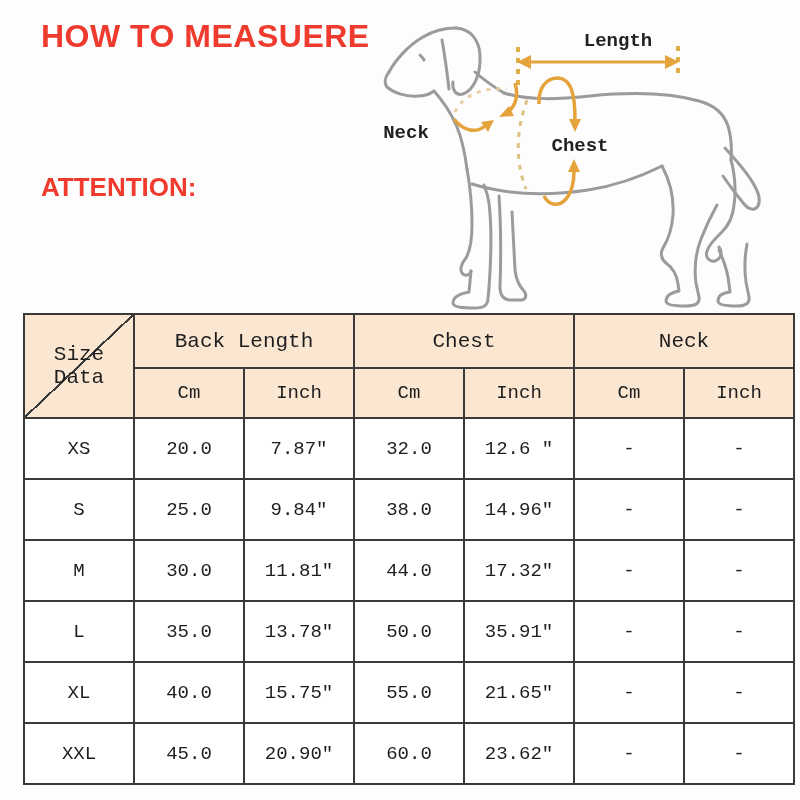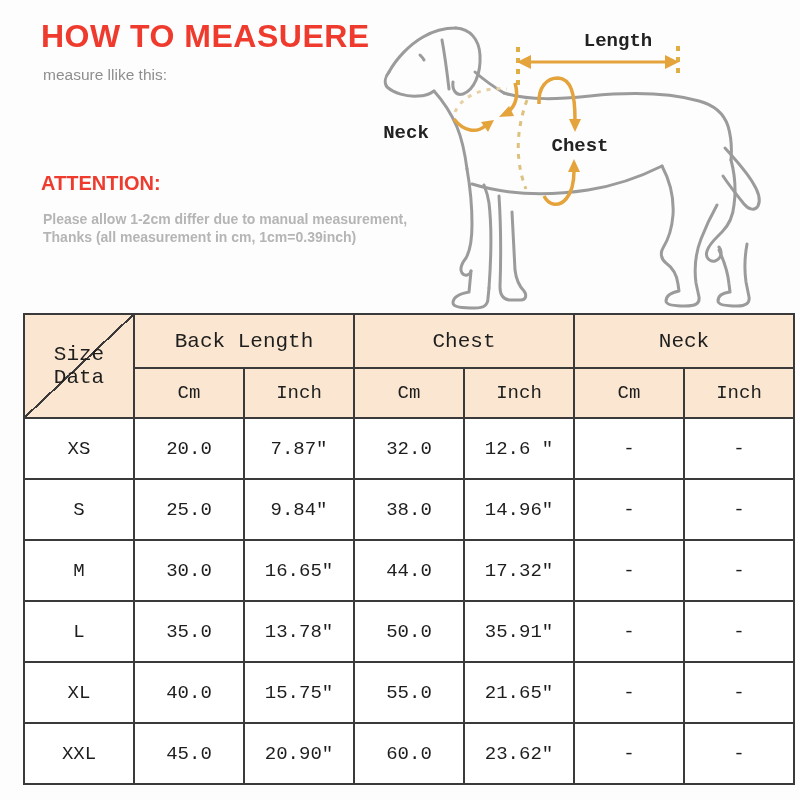--- a/index.html
+++ b/index.html
@@ -26,21 +26,21 @@
     position:absolute;left:33px;top:18px;
     font-size:32px;font-weight:700;letter-spacing:.5px;
     color:var(--accent-red);
   }
   .subtitle{
     position:absolute;left:35px;top:64px;
     font-size:15.5px;line-height:22px;color:var(--subtitle-gray);
   }
   .attention-title{
     position:absolute;left:33px;top:172px;
-    font-size:20px;font-weight:700;color:var(--accent-red);
+    font-size:26px;font-weight:700;color:var(--accent-red);
   }
   .attention-body{
     position:absolute;left:35px;top:211px;
     font-size:14px;font-weight:700;line-height:17.5px;color:var(--attention-gray);
   }
 
   .dog-svg{position:absolute;left:360px;top:0;}
 
   table.size-table{
     position:absolute;left:15px;top:313px;width:770px;height:472px;
@@ -76,29 +76,24 @@
   }
 </style>
 </head>
 <body>
 
 <div class="stage">
 
   <div class="page-title">HOW TO MEASUERE</div>
 
   <div class="subtitle">
-    <div>measure llike this:</div>
   </div>
 
   <div class="attention-title">ATTENTION:</div>
 
-  <div class="attention-body">
-    <div>Please allow 1-2cm differ due to manual measurement,</div>
-    <div>Thanks (all measurement in cm, 1cm=0.39inch)</div>
-  </div>
 
   <svg class="dog-svg" width="440" height="310" viewBox="0 0 440 310">
 
     <g fill="none" stroke="var(--dog-outline)" stroke-width="3" stroke-linecap="round" stroke-linejoin="round">
       <path d="M21,72 C28,59 41,45 55,37 C65,31 77,28 88,28"></path>
       <path d="M88,28 C102,29 111,39 112,55 C113,74 106,90 95,94 C88,96 84,90 85,82"></path>
       <path d="M74,40 C77,56 79,72 81,89"></path>
       <path d="M52,55 C54,57 55,58 56,60"></path>
       <path d="M21,72 C17,77 16,83 19,87 C26,93 38,97 50,96 C57,96 62,94 66,91"></path>
       <path d="M66,91 C75,101 83,113 89,127 C94,139 97,154 99,169"></path>
@@ -185,21 +180,21 @@
         <td>25.0</td>
         <td>9.84″</td>
         <td>38.0</td>
         <td>14.96″</td>
         <td>-</td>
         <td>-</td>
       </tr>
       <tr>
         <td>M</td>
         <td>30.0</td>
-        <td>16.65″</td>
+        <td>11.81″</td>
         <td>44.0</td>
         <td>17.32″</td>
         <td>-</td>
         <td>-</td>
       </tr>
       <tr>
         <td>L</td>
         <td>35.0</td>
         <td>13.78″</td>
         <td>50.0</td>

